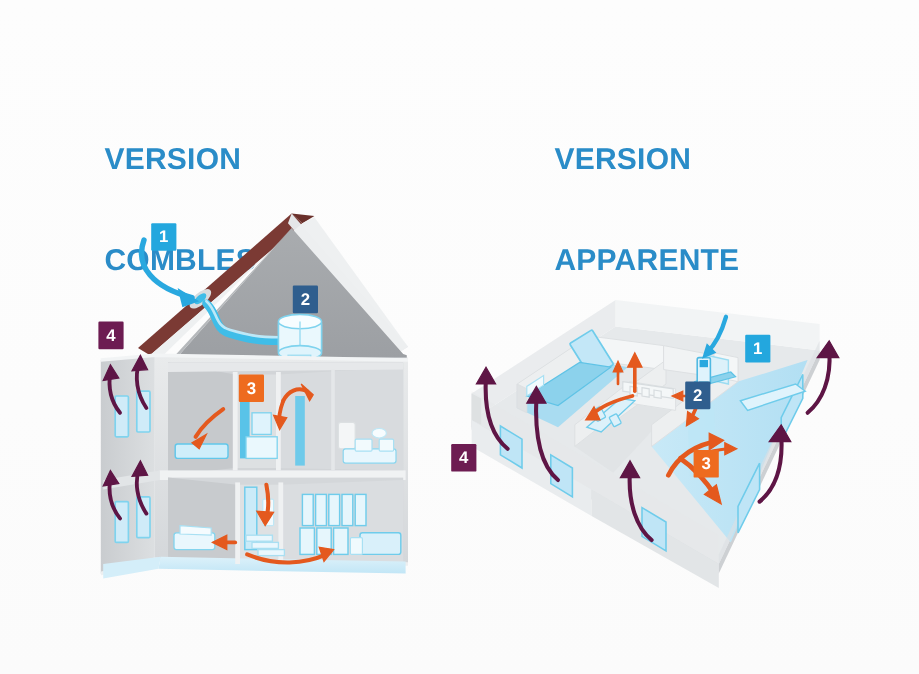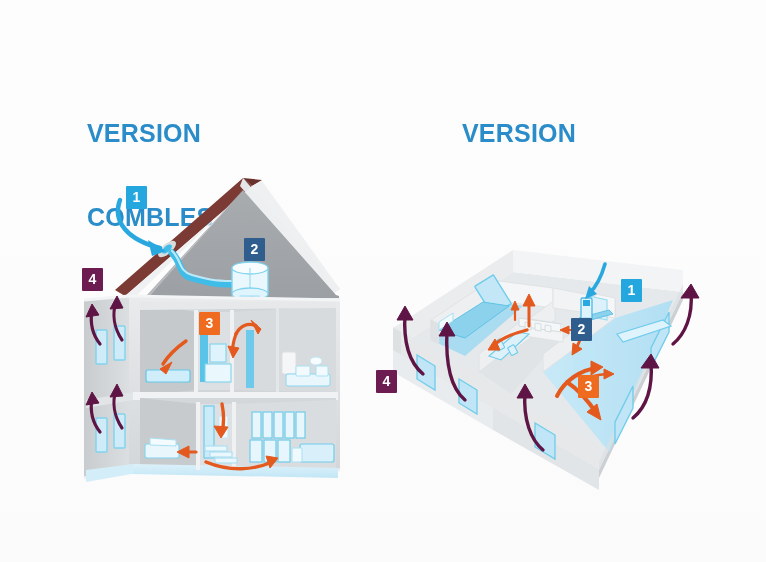--- a/index.html
+++ b/index.html
@@ -275,20 +275,21 @@
     <div class="badge badge-1" style="left:126px; top:186px;">1</div>
     <div class="badge badge-2" style="left:244px; top:238px;">2</div>
     <div class="badge badge-3" style="left:199px; top:312px;">3</div>
     <div class="badge badge-4" style="left:82px; top:268px;">4</div>
   </div>
 
   <div class="panel" id="panel-apparente">
 
     <div class="panel-title" id="title-apparente" style="left:79px;">
       <span class="title-line">VERSION</span>
+      <span class="title-line">APPARENTE</span>
     </div>
 
     <svg class="illus" width="383" height="562" viewBox="0 0 383 562">
       <defs>
         <linearGradient id="gFlat" x1="0" y1="0" x2="1" y2="1">
           <stop offset="0" stop-color="#EFF1F2"></stop>
             <stop offset="1" stop-color="#E0E3E5"></stop>
         </linearGradient>
         <linearGradient id="gFloorR" x1="0" y1="0" x2="1" y2="0">
           <stop offset="0" stop-color="#C8E9F7"></stop>

